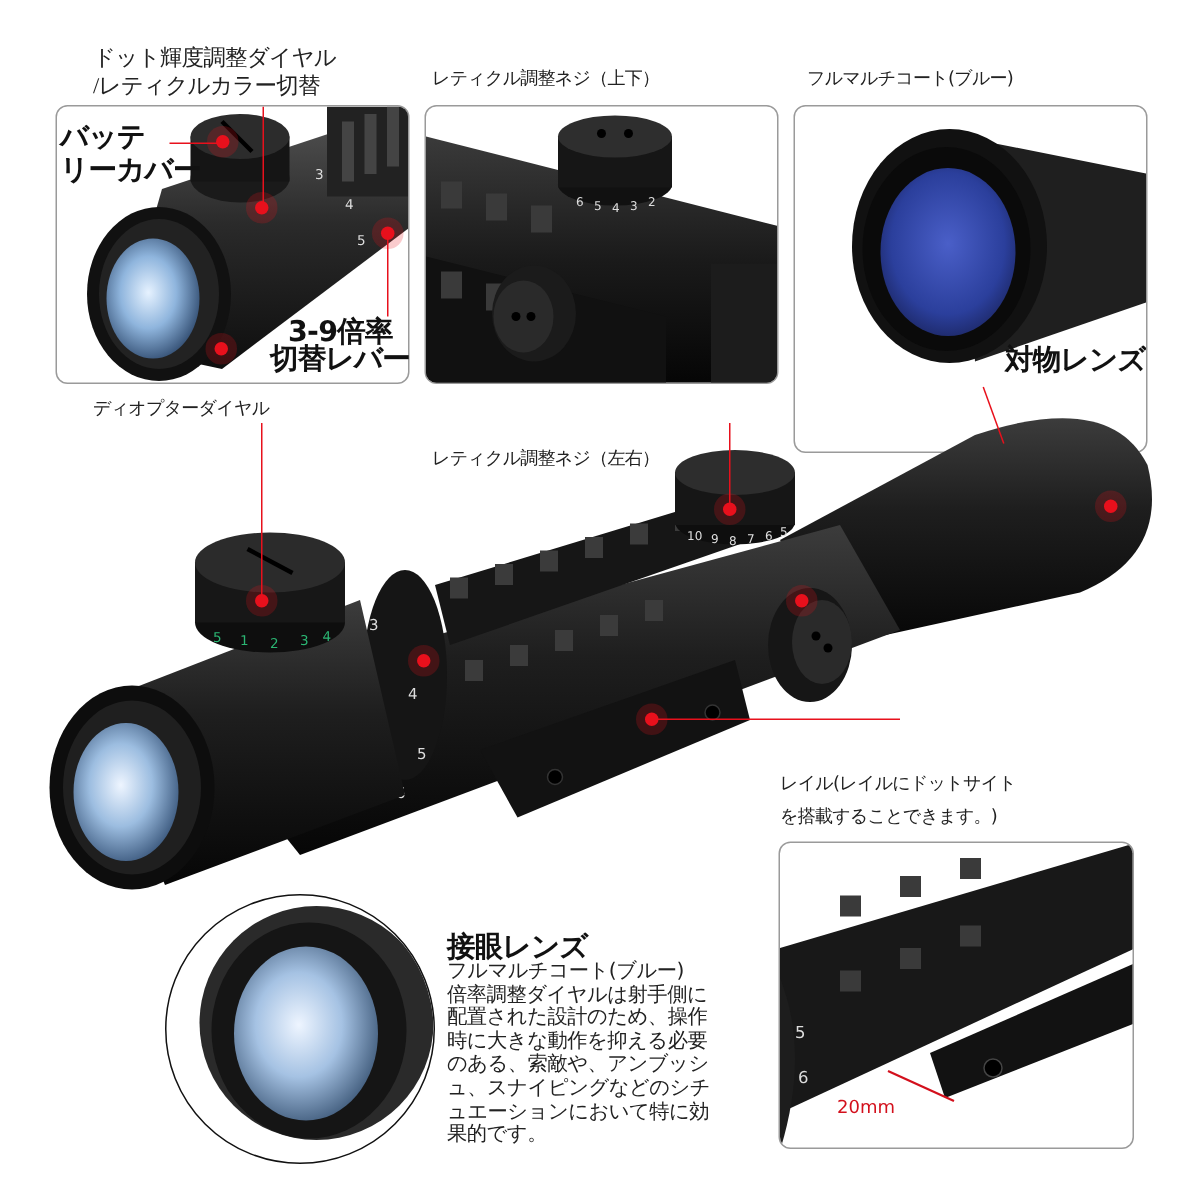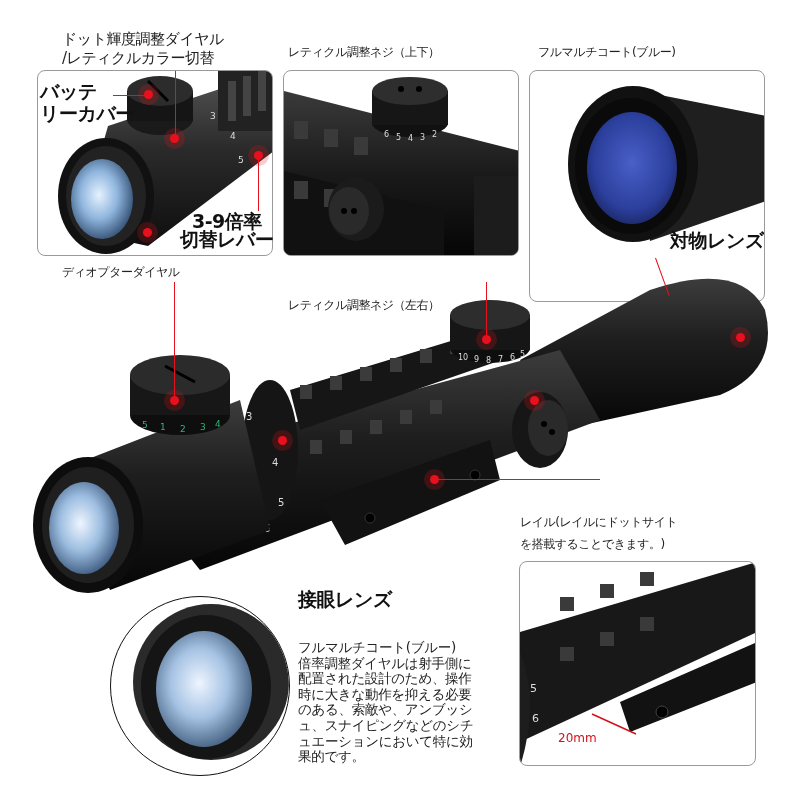--- a/index.html
+++ b/index.html
@@ -1,20 +1,20 @@
 <!DOCTYPE html>
 <html><head>
 <meta charset="utf-8">
 <style>
   * { box-sizing: border-box; margin: 0; padding: 0; }
   html, body { width: 800px; height: 800px; background: #ffffff; overflow: hidden; }
   body { position: relative; font-family: "DejaVu Sans", "Liberation Sans", sans-serif; color: #1a1a1a; }
 
   .label { position: absolute; white-space: nowrap; font-size: 12px; line-height: 20px; color: #222; letter-spacing: -0.5px; }
-  .label.small { font-size: 15px; line-height: 18px; }
+  .label.small { font-size: 15px; line-height: 18px; font-family: Liberation Serif, serif; }
   .label.bold { font-weight: bold; font-size: 19px; line-height: 22px; color: #111; }
 
   .panel { position: absolute; border: 1px solid #9a9a9a; border-radius: 8px; background: #fff; overflow: hidden; }
 
   .red-dot { position: absolute; width: 9px; height: 9px; border-radius: 50%; background: #e8101c; box-shadow: 0 0 0 6px rgba(232,16,28,0.22); }
   .red-line { position: absolute; background: #e8101c; }
 
   svg { display: block; }
 
   .desc { position: absolute; left: 298px; top: 640px; width: 210px; font-size: 13.5px; line-height: 15.6px; color: #222; white-space: pre-line; letter-spacing: -0.3px; }
@@ -234,21 +234,21 @@
           <stop offset="0.5" stop-color="#a5c2e3"></stop>
           <stop offset="1" stop-color="#3d5878"></stop>
       </radialGradient>
     </defs>
     <ellipse cx="100" cy="85" rx="78" ry="78" fill="#2a2a2a"></ellipse>
     <ellipse cx="95" cy="90" rx="65" ry="72" fill="#151515"></ellipse>
     <ellipse cx="93" cy="92" rx="48" ry="58" fill="url(#eyeLens)"></ellipse>
   </svg>
 </div>
 
-<div class="label bold" style="left:298px; top:588px;">接眼レンズ</div>
+<div class="label bold" style="left:298px; top:620px;">接眼レンズ</div>
 <div class="desc">フルマルチコート(ブルー)
 倍率調整ダイヤルは射手側に
 配置された設計のため、操作
 時に大きな動作を抑える必要
 のある、索敵や、アンブッシ
 ュ、スナイピングなどのシチ
 ュエーションにおいて特に効
 果的です。</div>
 
 <div class="panel" style="left:519px; top:561px; width:237px; height:205px;">

